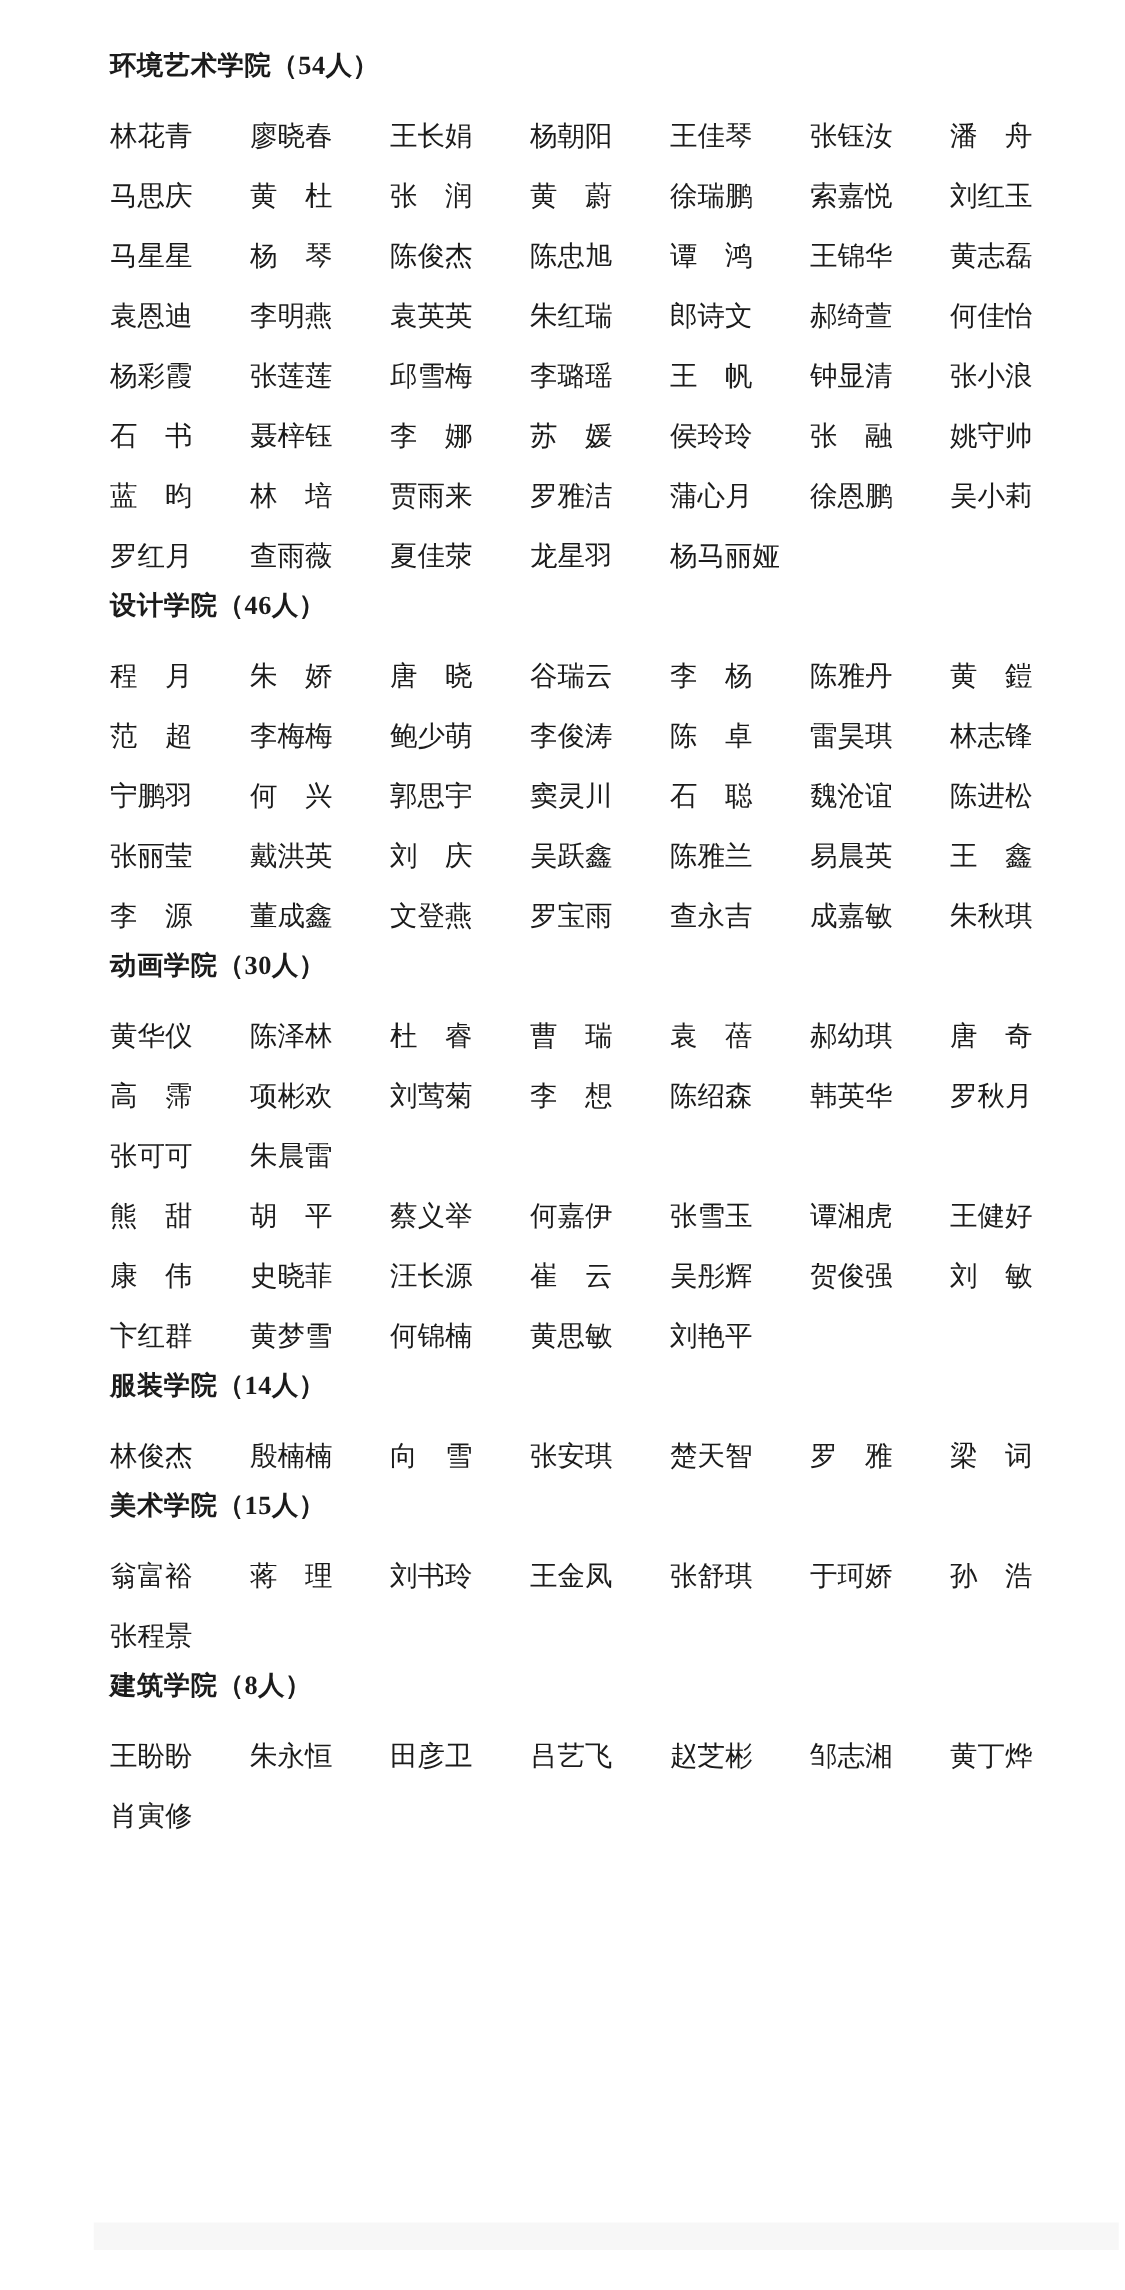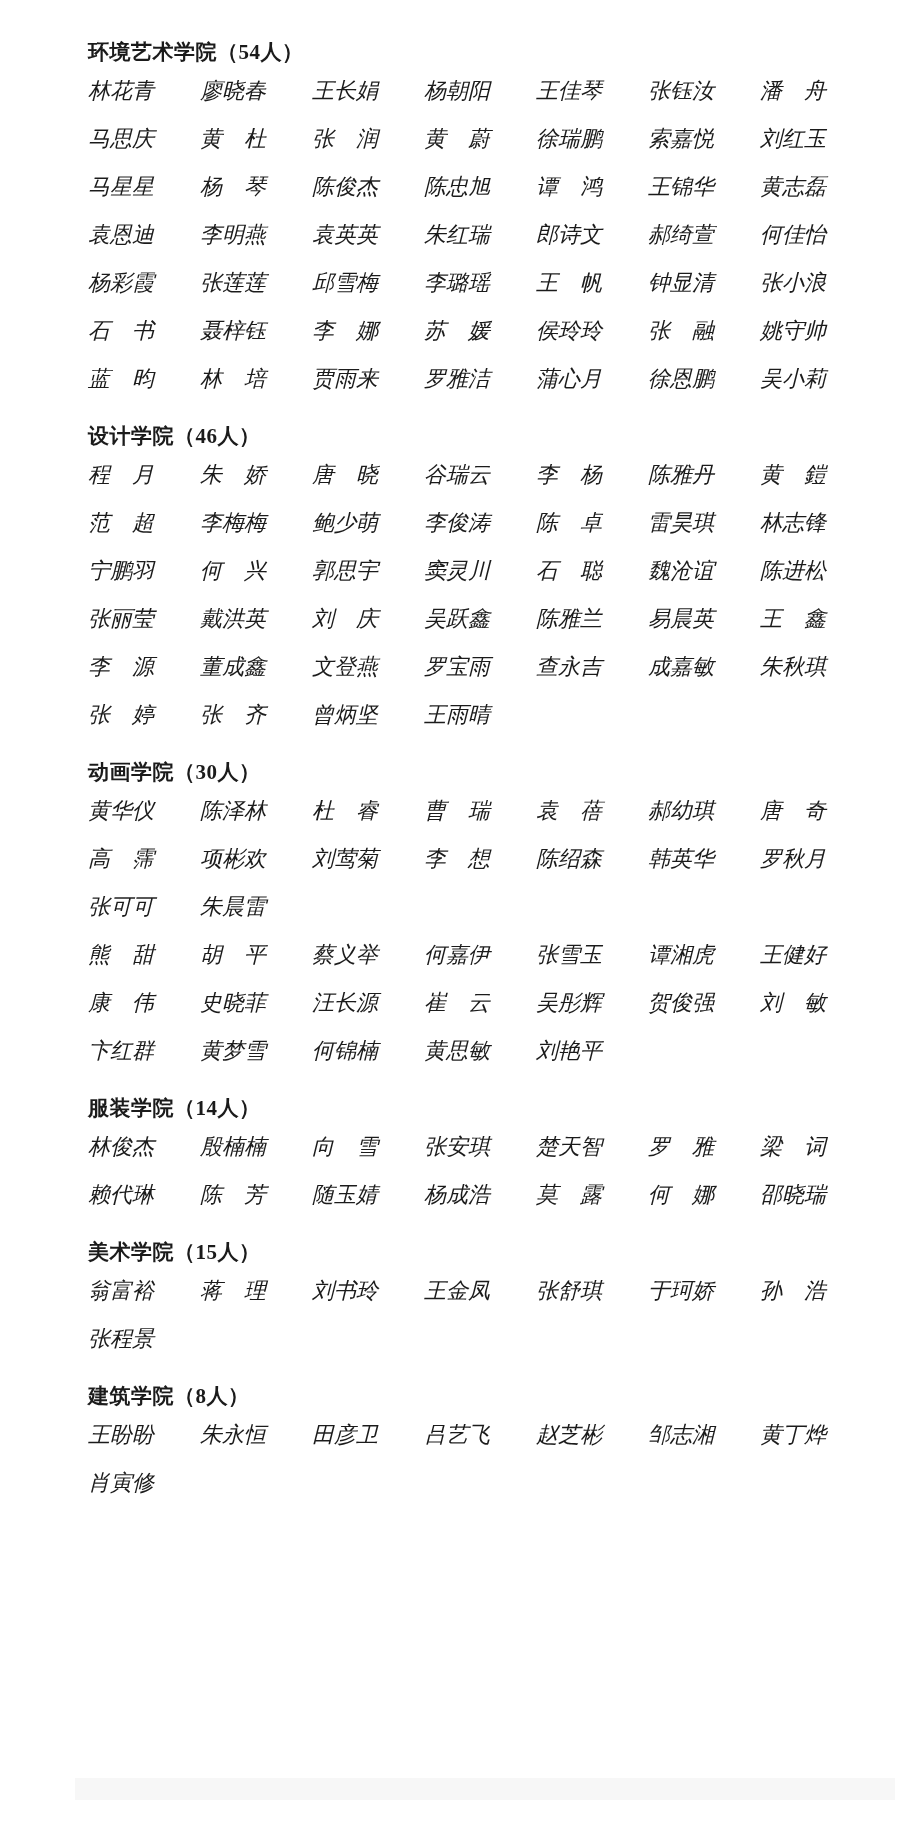--- a/index.html
+++ b/index.html
@@ -24,22 +24,21 @@
     font-weight: bold;
     height: 48px;
     display: flex;
     align-items: center;
     white-space: nowrap;
     letter-spacing: 0.5px;
   }
   .name-row {
     display: flex;
     height: 48px;
-    align-items: flex-start;
-    font-style: italic;
+    align-items: flex-end;
   }
   .name-cell {
     flex: 0 0 112px;
     width: 112px;
     font-size: 22px;
     white-space: nowrap;
     overflow: visible;
   }
   .footer-strip {
     position: absolute;
@@ -111,20 +110,27 @@
       </div>
       <div class="name-row">
         <span class="name-cell">蓝　昀</span>
         <span class="name-cell">林　培</span>
         <span class="name-cell">贾雨来</span>
         <span class="name-cell">罗雅洁</span>
         <span class="name-cell">蒲心月</span>
         <span class="name-cell">徐恩鹏</span>
         <span class="name-cell">吴小莉</span>
       </div>
+      <div class="name-row">
+        <span class="name-cell">罗红月</span>
+        <span class="name-cell">查雨薇</span>
+        <span class="name-cell">夏佳荥</span>
+        <span class="name-cell">龙星羽</span>
+        <span class="name-cell">杨马丽娅</span>
+      </div>
     </section>
     <section>
       <div class="section-title">设计学院（46人）</div>
       <div class="name-row">
         <span class="name-cell">程　月</span>
         <span class="name-cell">朱　娇</span>
         <span class="name-cell">唐　晓</span>
         <span class="name-cell">谷瑞云</span>
         <span class="name-cell">李　杨</span>
         <span class="name-cell">陈雅丹</span>
@@ -159,26 +165,20 @@
       </div>
       <div class="name-row">
         <span class="name-cell">李　源</span>
         <span class="name-cell">董成鑫</span>
         <span class="name-cell">文登燕</span>
         <span class="name-cell">罗宝雨</span>
         <span class="name-cell">查永吉</span>
         <span class="name-cell">成嘉敏</span>
         <span class="name-cell">朱秋琪</span>
       </div>
-      <div class="name-row">
-        <span class="name-cell">张　婷</span>
-        <span class="name-cell">张　齐</span>
-        <span class="name-cell">曾炳坚</span>
-        <span class="name-cell">王雨晴</span>
-      </div>
     </section>
     <section>
       <div class="section-title">动画学院（30人）</div>
       <div class="name-row">
         <span class="name-cell">黄华仪</span>
         <span class="name-cell">陈泽林</span>
         <span class="name-cell">杜　睿</span>
         <span class="name-cell">曹　瑞</span>
         <span class="name-cell">袁　蓓</span>
         <span class="name-cell">郝幼琪</span>
@@ -229,29 +229,20 @@
       <div class="section-title">服装学院（14人）</div>
       <div class="name-row">
         <span class="name-cell">林俊杰</span>
         <span class="name-cell">殷楠楠</span>
         <span class="name-cell">向　雪</span>
         <span class="name-cell">张安琪</span>
         <span class="name-cell">楚天智</span>
         <span class="name-cell">罗　雅</span>
         <span class="name-cell">梁　词</span>
       </div>
-      <div class="name-row">
-        <span class="name-cell">赖代琳</span>
-        <span class="name-cell">陈　芳</span>
-        <span class="name-cell">随玉婧</span>
-        <span class="name-cell">杨成浩</span>
-        <span class="name-cell">莫　露</span>
-        <span class="name-cell">何　娜</span>
-        <span class="name-cell">邵晓瑞</span>
-      </div>
     </section>
     <section>
       <div class="section-title">美术学院（15人）</div>
       <div class="name-row">
         <span class="name-cell">翁富裕</span>
         <span class="name-cell">蒋　理</span>
         <span class="name-cell">刘书玲</span>
         <span class="name-cell">王金凤</span>
         <span class="name-cell">张舒琪</span>
         <span class="name-cell">于珂娇</span>

